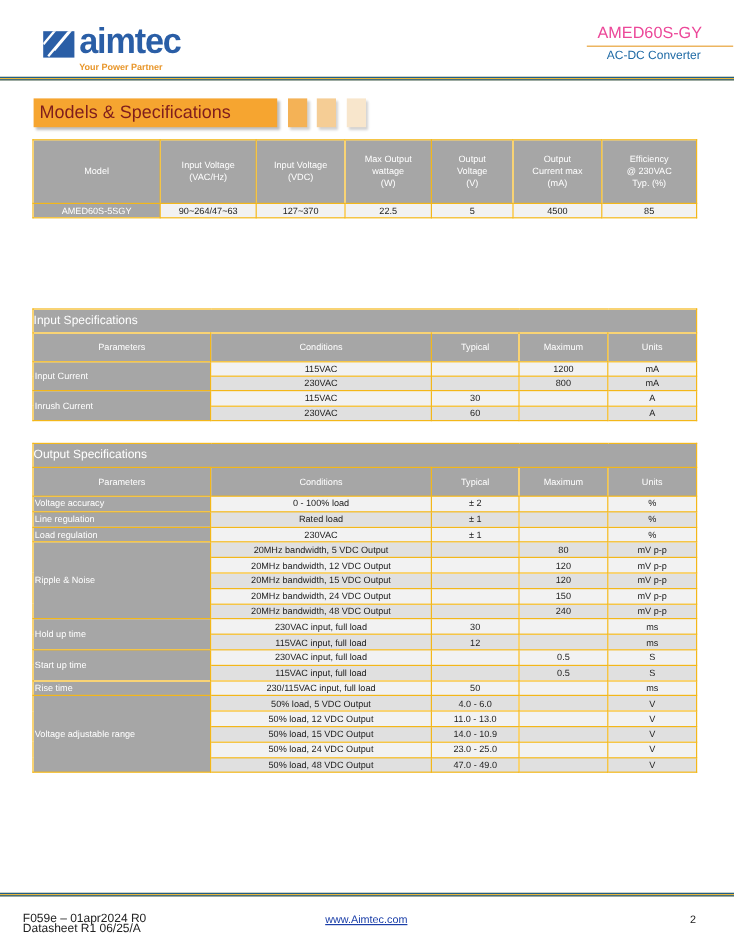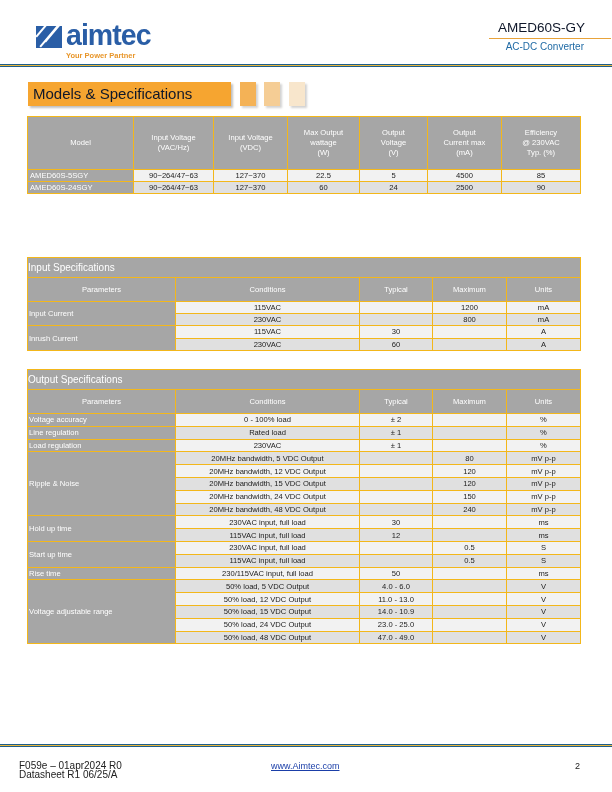--- a/index.html
+++ b/index.html
@@ -9,41 +9,41 @@
     
     .logo { position: absolute; left: 34px; top: 24px; width: 130px; height: 38px; }
     .logo-mark { position: absolute; left: 2px; top: 2px; width: 26px; height: 22px; background: #2a5ea6; overflow: hidden; }
     .logo-mark::before, .logo-mark::after { content: ""; position: absolute; left: 4px; width: 30px; height: 1.5px; background: #ffffff; transform: rotate(-50deg); transform-origin: left; }
     .logo-mark::before { top: 20px; }
     .logo-mark::after { top: 15px; left: 9px; }
     .logo-mark span { position: absolute; left: 0; top: 10px; width: 30px; height: 1.5px; background: #fff; transform: rotate(-50deg); transform-origin: left; }
     .logo-text { position: absolute; left: 32px; top: -6px; font-family: "Liberation Sans", sans-serif; font-weight: bold; font-size: 30px; color: #2a5ea6; letter-spacing: -1px; transform: scaleX(0.95); transform-origin: left; }
     .logo-tag { position: absolute; left: 32px; top: 27px; font-family: "Liberation Sans", sans-serif; font-weight: bold; font-size: 7.5px; color: #e8962a; white-space: nowrap; }
 
-    .doc-title { position: absolute; right: 27px; top: 20px; font-family: "Liberation Sans", sans-serif; font-size: 13.5px; color: #0f172a; text-align: right; }
+    .doc-title { position: absolute; right: 27px; top: 20px; font-family: "Liberation Sans", sans-serif; font-size: 13.5px; color: #ec4899; text-align: right; }
     .doc-title-rule { position: absolute; left: 489px; top: 38px; width: 122px; height: 1px; background: #e8a33a; }
     .doc-subtitle { position: absolute; right: 28px; top: 41px; font-family: "Liberation Sans", sans-serif; font-size: 10px; color: #1f6aa5; }
 
     .hdr-rule { position: absolute; left: 0; top: 64px; width: 612px; height: 3px; border-top: 1px solid #1d5e8c; border-bottom: 1px solid #1d5e8c; background: #e9b73c; }
     .ftr-rule { position: absolute; left: 0; top: 744px; width: 612px; height: 3px; border-top: 1px solid #1d5e8c; border-bottom: 1px solid #1d5e8c; background: #e9b73c; }
 
     
-    .sec-head { position: absolute; left: 28px; top: 82px; width: 203px; height: 24px; background: #f6a530; box-shadow: 2px 2px 2px rgba(0,0,0,0.25); font-family: "Liberation Sans", sans-serif; font-size: 15px; color: #0f172a; padding: 3px 0 0 5px; }
+    .sec-head { position: absolute; left: 28px; top: 82px; width: 203px; height: 24px; background: #f6a530; box-shadow: 2px 2px 2px rgba(0,0,0,0.25); font-family: "Liberation Sans", sans-serif; font-size: 15px; color: #7f1d1d; padding: 3px 0 0 5px; }
     .sec-sq { position: absolute; top: 82px; width: 16px; height: 24px; box-shadow: 2px 2px 2px rgba(0,0,0,0.18); }
     .sq1 { left: 240px; background: #f4b256; }
     .sq2 { left: 264px; background: #f5cd95; }
     .sq3 { left: 289px; background: #f8e6cc; }
 
     
     table { position: absolute; left: 27px; width: 553px; border-collapse: collapse; table-layout: fixed; font-family: "Liberation Sans", sans-serif; font-size: 7.6px; }
     td, th { border: 1px solid #f3b71a; text-align: center; vertical-align: middle; padding: 0 2px; font-weight: normal; white-space: nowrap; overflow: hidden; }
     th { background: #a6a6a6; color: #ffffff; }
     .hdr th { line-height: 10px; }
     td.label { background: #a6a6a6; color: #ffffff; text-align: left; padding-left: 1px; }
-    td.model { background: #a6a6a6; color: #ffffff; text-align: left; }
+    td.model { background: #a6a6a6; color: #ffffff; text-align: center; }
     tr.odd td.cell { background: #f2f2f2; }
     tr.even td.cell { background: #e0e0e0; }
     .tbl-title th { text-align: left; padding-left: 0; font-size: 10px; height: 20px; }
 
     #models { top: 116px; }
     #models tr.h td, #models tr.h th { height: 53px; }
     #models tr.r td { height: 12.2px; }
 
     #input-spec { top: 257px; }
     #input-spec tr.colh th { height: 24px; font-size: 7.6px; }
@@ -124,29 +124,20 @@
       </tr>
       <tr class="r odd">
         <td class="model">AMED60S-5SGY</td>
         <td class="cell">90~264/47~63</td>
         <td class="cell">127~370</td>
         <td class="cell">22.5</td>
         <td class="cell">5</td>
         <td class="cell">4500</td>
         <td class="cell">85</td>
       </tr>
-      <tr class="r even">
-        <td class="model">AMED60S-24SGY</td>
-        <td class="cell">90~264/47~63</td>
-        <td class="cell">127~370</td>
-        <td class="cell">60</td>
-        <td class="cell">24</td>
-        <td class="cell">2500</td>
-        <td class="cell">90</td>
-      </tr>
     </tbody>
 </table>
 
 <table id="input-spec">
   <colgroup>
     <col style="width:148px">
       <col style="width:184px">
       <col style="width:73px">
       <col style="width:74px">
       <col style="width:74px">

